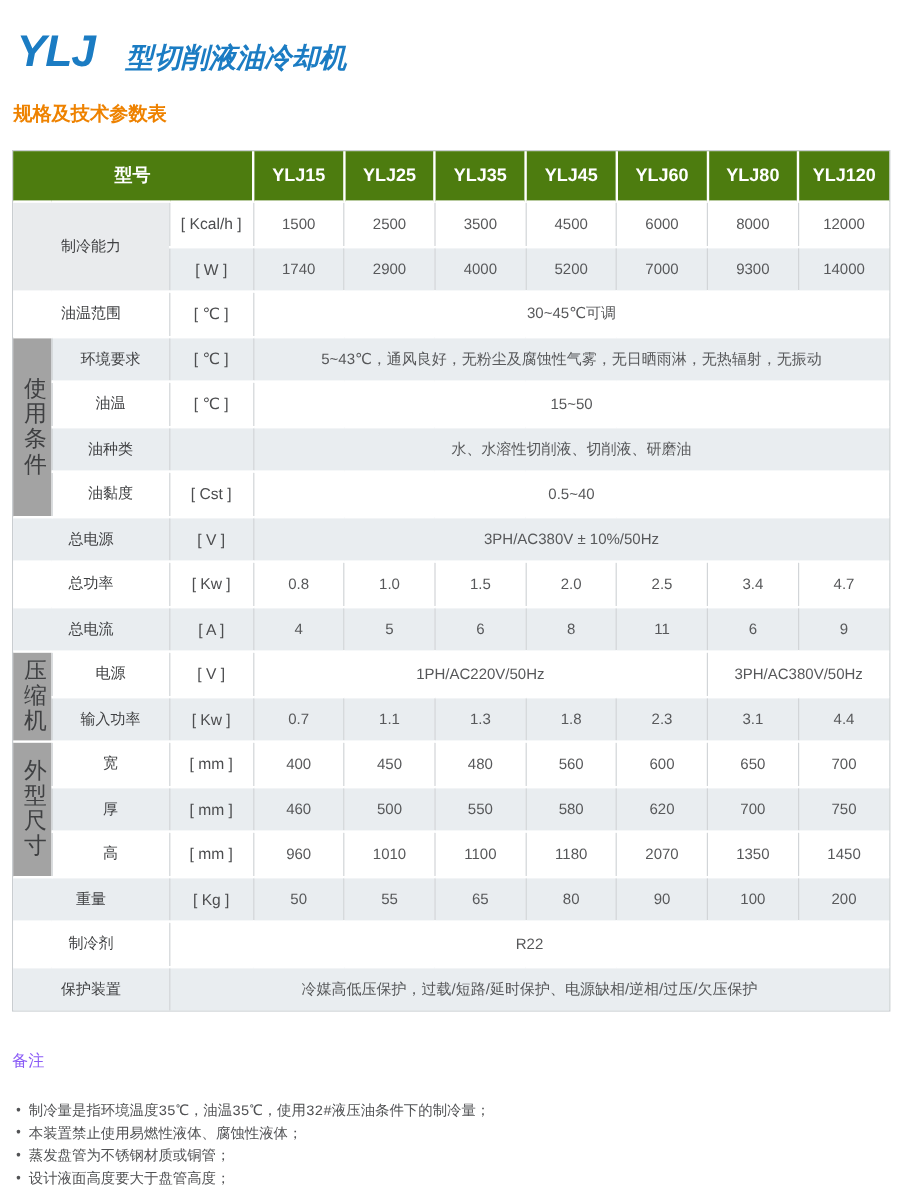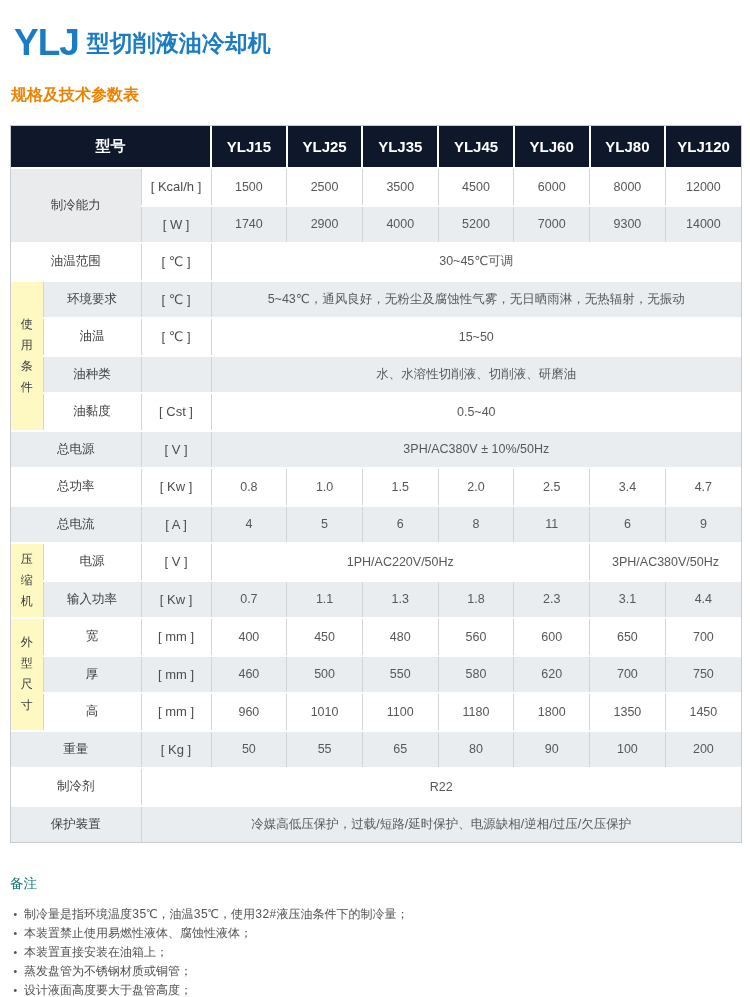--- a/index.html
+++ b/index.html
@@ -5,22 +5,23 @@
   html,body{margin:0;padding:0;background:#fff;}
   .page{
     position:relative;
     width:750px;height:997px;
     background:#ffffff;
     font-family:"Liberation Sans","DejaVu Sans",sans-serif;
     overflow:hidden;
   }
   
   .title{
-    display:flex;align-items:center;gap:8px;
+    display:flex;align-items:flex-end;gap:26px;
     margin:22px 0 0 14px;
+    font-style:italic;
   }
   .title-code{
     font-size:37px;font-weight:bold;color:#1b7cc3;letter-spacing:-1px;
   }
   .title-rest{
     font-size:23px;font-weight:bold;color:#1b7cc3;
   }
   .subtitle{
     margin:21px 0 0 11px;
     font-size:16px;font-weight:bold;color:#ee8200;font-family:Liberation Mono, monospace;
@@ -30,21 +31,21 @@
     margin:19px 0 0 10px;
     width:730px;
     border:1px solid #c9cdd0;
   }
   table.spec{
     width:730px;
     border-collapse:collapse;
     table-layout:fixed;
   }
   table.spec th{
-    background:#0f172a;color:#ffffff;
+    background:#4d7c0f;color:#ffffff;
     font-size:15px;font-weight:bold;
     height:41px;text-align:center;vertical-align:middle;
     border-left:2px solid #ffffff;
     padding:0 2px;
     margin-left:16px;
   }
   table.spec th.no-left{border-left:none;}
   table.spec td{
     height:35.5px;
     text-align:center;vertical-align:middle;
@@ -53,28 +54,28 @@
     border-top:2px solid #ffffff;
     padding:0 4px;
     background:#ffffff;
   }
   table.spec td.no-left{border-left:none;margin-top:36px;}
   table.spec td.stripe{background:#e9edf0;}
   table.spec td.bg-gray{background:#e9ebed;}
   table.spec td.c-label{color:#3f4042;}
   table.spec td.c-unit{font-size:13px;color:#4c4d4f;}
   table.spec td.c-group{
-    background:#fef9c3;color:#3f4042;
-    font-size:12px;line-height:21px;
+    background:#a3a3a3;color:#3f4042;
+    font-size:19px;line-height:21px;
     word-break:break-all;
     padding:0 9px;
   }
   
   .notes{margin:32px 0 0 10px;}
-  .notes-title{font-size:13.5px;color:#0f766e;margin-bottom:13px;font-family:Liberation Mono, monospace;}
+  .notes-title{font-size:13.5px;color:#8b5cf6;margin-bottom:24px;font-family:Liberation Mono, monospace;}
   .note-item{
     font-size:12px;color:#515254;
     line-height:19px;
     padding-left:14px;position:relative;font-family:Liberation Mono, monospace;
   }
   .note-item::before{
     content:"\2022";
     position:absolute;left:2px;top:0;
     font-size:11px;color:#515254;
   }
@@ -233,21 +234,21 @@
             <td class="c-val stripe">700</td>
             <td class="c-val stripe">750</td>
           </tr>
           <tr>
             <td class="c-label">高</td>
             <td class="c-unit">[ mm ]</td>
             <td class="c-val">960</td>
             <td class="c-val">1010</td>
             <td class="c-val">1100</td>
             <td class="c-val">1180</td>
-            <td class="c-val">1800</td>
+            <td class="c-val">2070</td>
             <td class="c-val">1350</td>
             <td class="c-val">1450</td>
           </tr>
           <tr>
             <td colspan="2" class="c-label stripe no-left">重量</td>
             <td class="c-unit stripe">[ Kg ]</td>
             <td class="c-val stripe">50</td>
             <td class="c-val stripe">55</td>
             <td class="c-val stripe">65</td>
             <td class="c-val stripe">80</td>
@@ -265,19 +266,18 @@
           </tr>
         </tbody>
     </table>
   </div>
 
   <div class="notes">
     <div class="notes-title">备注</div>
     <div id="notes-list">
         <div class="note-item">制冷量是指环境温度35℃，油温35℃，使用32#液压油条件下的制冷量；</div>
         <div class="note-item">本装置禁止使用易燃性液体、腐蚀性液体；</div>
-        <div class="note-item">本装置直接安装在油箱上；</div>
         <div class="note-item">蒸发盘管为不锈钢材质或铜管；</div>
         <div class="note-item">设计液面高度要大于盘管高度；</div>
       </div>
   </div>
 
 </div>
 
 </body></html>

